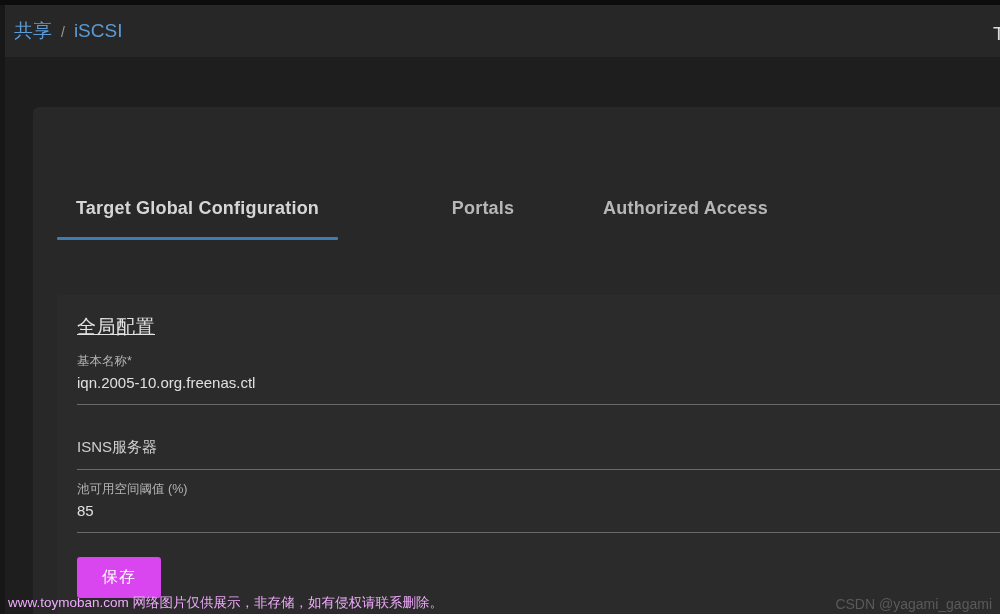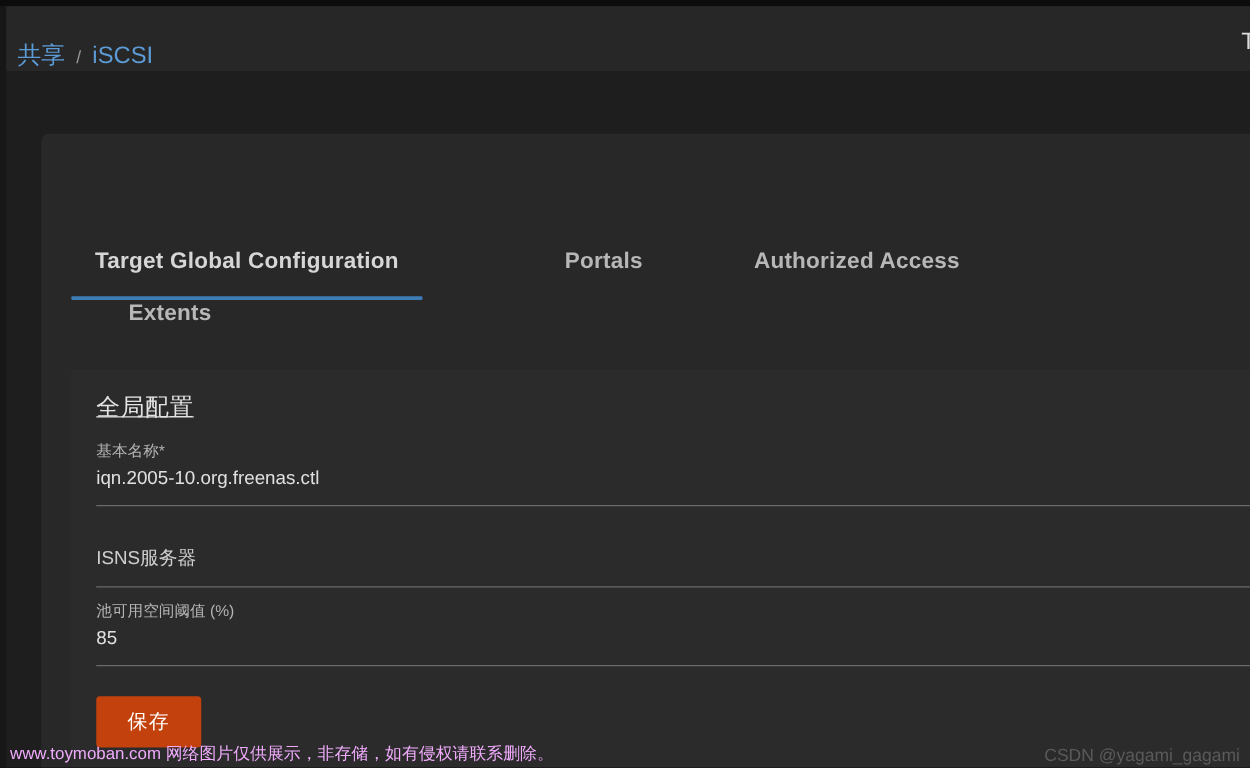--- a/index.html
+++ b/index.html
@@ -39,21 +39,21 @@
   }
 
   
   .headerbar {
     position: absolute;
     top: 5px; left: 5px;
     width: 995px;
     height: 52px;
     background: #272727;
     display: flex;
-    align-items: flex-end;
+    align-items: center;
     padding-left: 9px;
   }
 
   .breadcrumb {
     display: flex;
     align-items: baseline;
     gap: 9px;
     white-space: nowrap;
   }
   .crumb-link {
@@ -208,21 +208,21 @@
   .field-2 { top: 142px; }   
   .field-3 { top: 186px; }   
 
   
   .save-btn {
     position: absolute;
     top: 262px;
     left: 20px;
     width: 84px;
     height: 41px;
-    background: #c2410c;
+    background: #d946ef;
     border: none;
     border-radius: 3px;
     color: #ffffff;
     font-family: "Liberation Sans", "DejaVu Sans", sans-serif;
     font-size: 16px;
     letter-spacing: 1px;
     cursor: pointer;
   }
 
   
@@ -273,21 +273,20 @@
 
       <div class="tabs">
 
         <div class="tabrow">
           <div class="tab active tab-tgc">Target Global Configuration</div>
           <div class="tab tab-por">Portals</div>
           <div class="tab tab-auth">Authorized Access</div>
         </div>
 
         <div class="tabrow second">
-          <div class="tab tab-ext">Extents</div>
         </div>
 
       </div>
 
       <div class="form-card">
 
         <div class="form-title">全局配置</div>
 
         <div class="field field-1">
           <div class="field-label">

